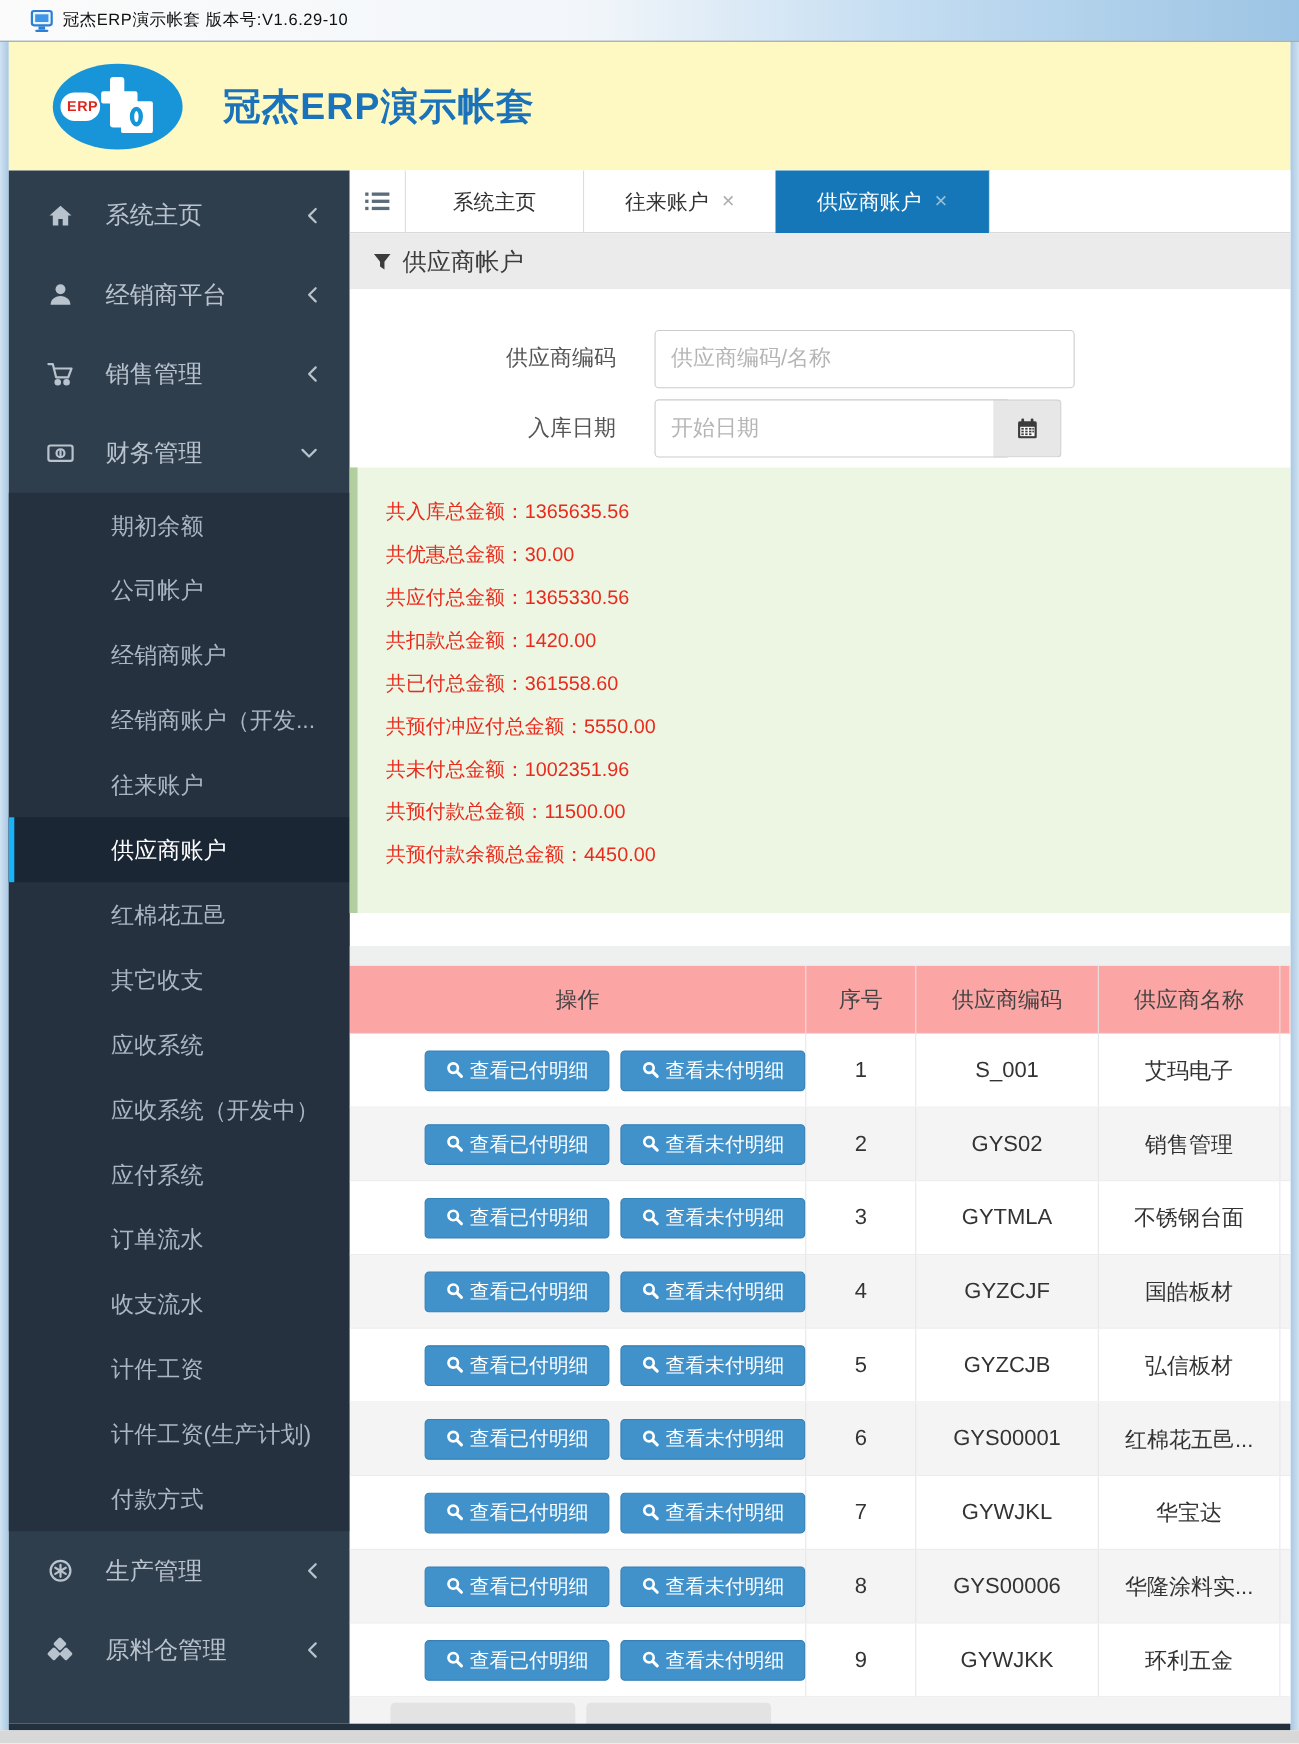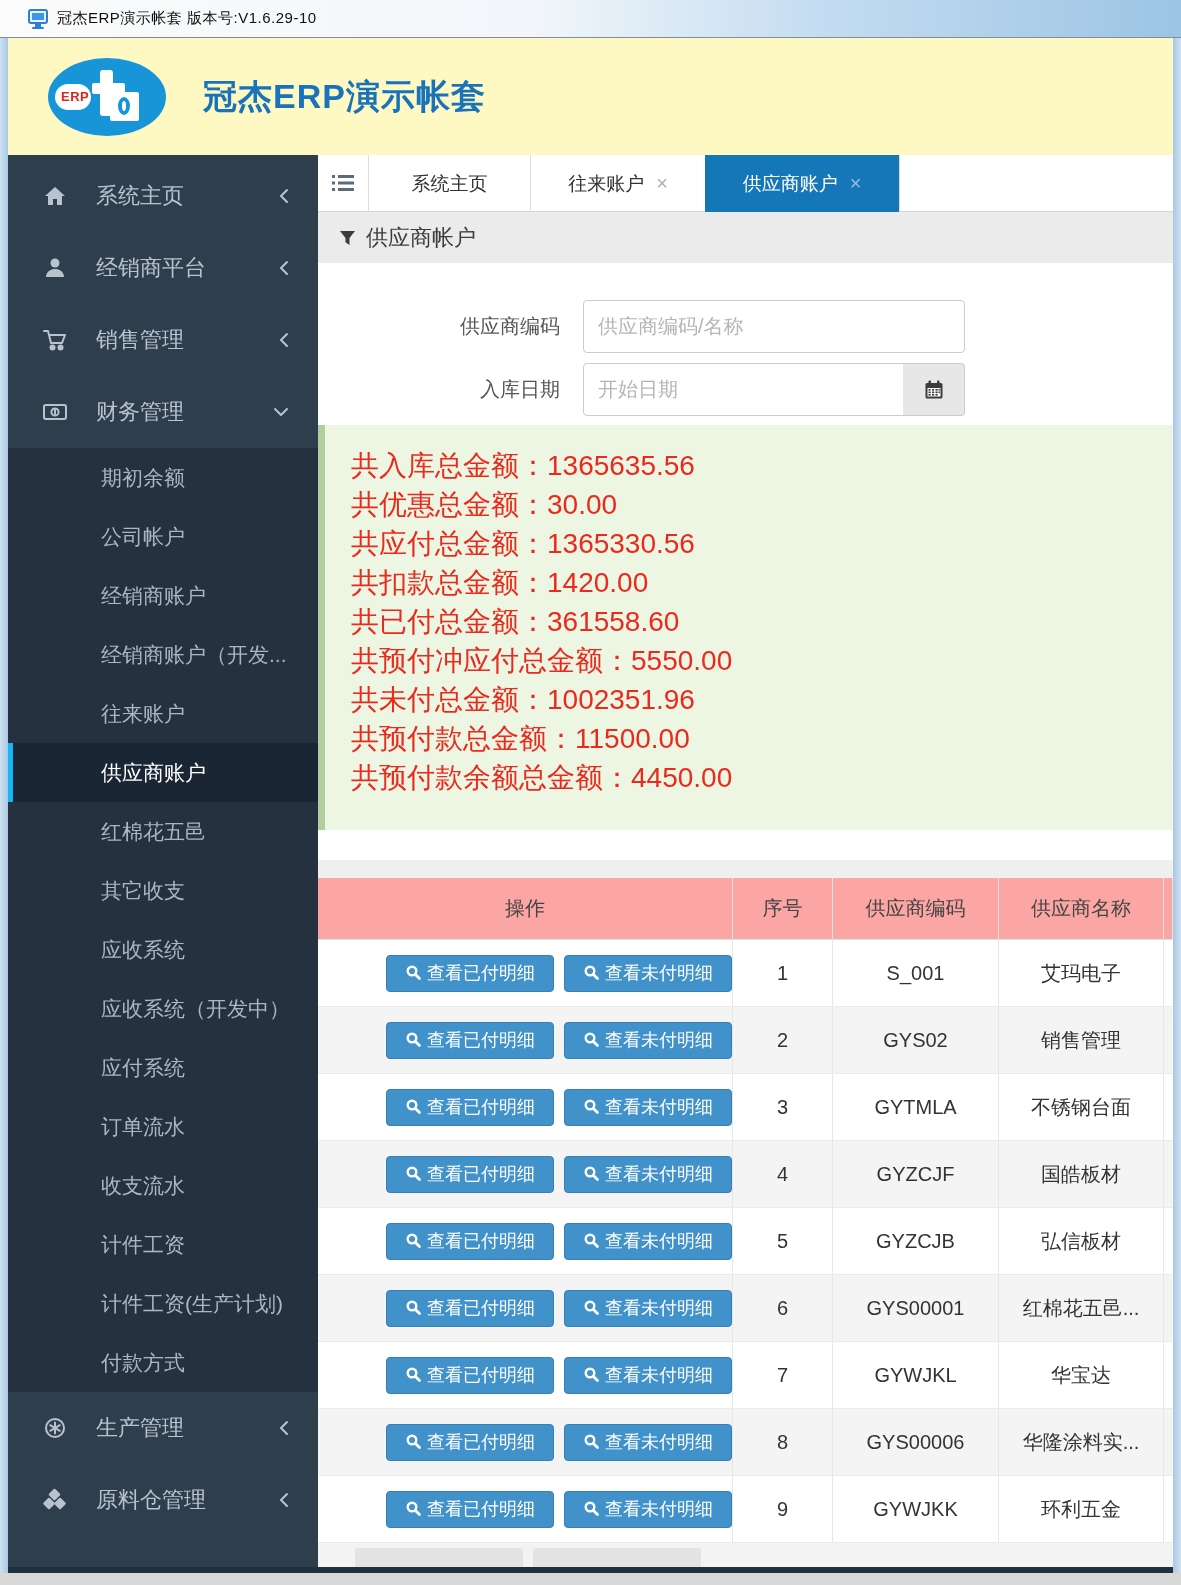--- a/index.html
+++ b/index.html
@@ -53,28 +53,28 @@
   .tab .x { margin-left:12px; font-size:20px; color:#adadad; }
   .tab.t3 .x { color:#9cc0d6; }
   .tab:last-of-type { border-right:1px solid #ddd; }
 
   .panelhdr { position:absolute; left:0; top:57px; width:855px; height:51px; background:#ebebeb; display:flex; align-items:center; }
   .panelhdr .ftxt { font-size:22px; color:#3c3c3c; margin-left:10px; }
   .panelhdr .fic { margin-left:21px; display:flex; }
 
   .form { position:absolute; left:0; top:108px; width:855px; height:162px; background:#fff; }
   .flabel { position:absolute; width:242px; text-align:right; font-size:20px; color:#555; line-height:53px; }
-  .finput { position:absolute; height:53px; border:1px solid #ccc; border-radius:4px; font-size:20px; padding:0 14px; color:#000000; outline:none; font-family:inherit; }
+  .finput { position:absolute; height:53px; border:1px solid #ccc; border-radius:4px; font-size:20px; padding:0 14px; color:#000000; outline:none; font-family:inherit;margin-left:12px; }
   .finput::placeholder { color:#b5b5b5; }
   .lab1 { left:0; top:37px; } .inp1 { left:265px; top:37px; width:382px; }
   .lab2 { left:0; top:100px; } .inp2 { left:265px; top:100px; width:321px; border-radius:4px 0 0 4px; }
   .addon { position:absolute; left:585px; top:100px; width:62px; height:53px; background:#e7e7e7; border:1px solid #ccc; border-left:none; border-radius:0 4px 4px 0; display:flex; align-items:center; justify-content:center; cursor:pointer; }
 
   .summary { position:absolute; left:0; top:270px; width:855px; height:405px; background:#edf5e3; border-left:7px solid #b2cd9e; padding:21px 0 0 26px; }
-  .sline { font-size:28px; color:#e92a1c; line-height:39px; }
+  .sline { font-size:18px; color:#e92a1c; line-height:39px; }
 
   .band { position:absolute; left:0; top:705px; width:855px; height:18px; background:#eef0f0; }
 
   .thead { position:absolute; left:0; top:723px; width:855px; height:62px; background:#fca5a5; display:flex; border-bottom:1px solid #e0e0e0; }
   .thead .hc { display:flex; align-items:center; justify-content:center; font-size:20px; color:#444; border-right:1px solid #e3e3e3; }
   .tbody { position:absolute; left:0; top:785px; width:855px; }
   .trow { height:67px; display:flex; border-bottom:1px solid #ebebeb; background:#fff; }
   .tbody div.trow:nth-of-type(even) { background:#f4f4f4; }
   .cell { display:flex; align-items:center; justify-content:center; font-size:20px; color:#333; border-right:1px solid #e7e7e7; }
   .c-op { width:415px; justify-content:flex-end; padding-left:37px; gap:10px; }

